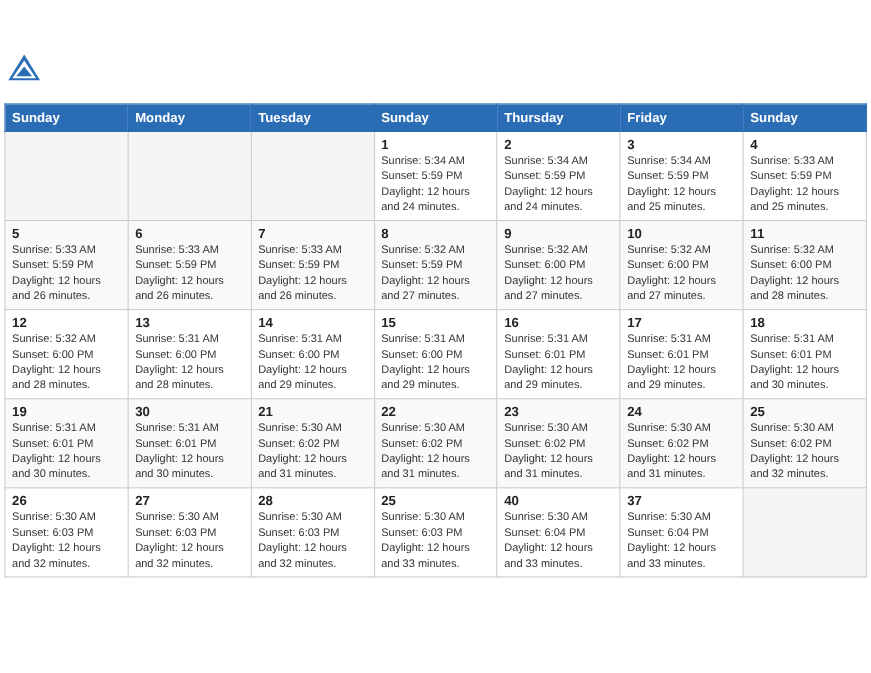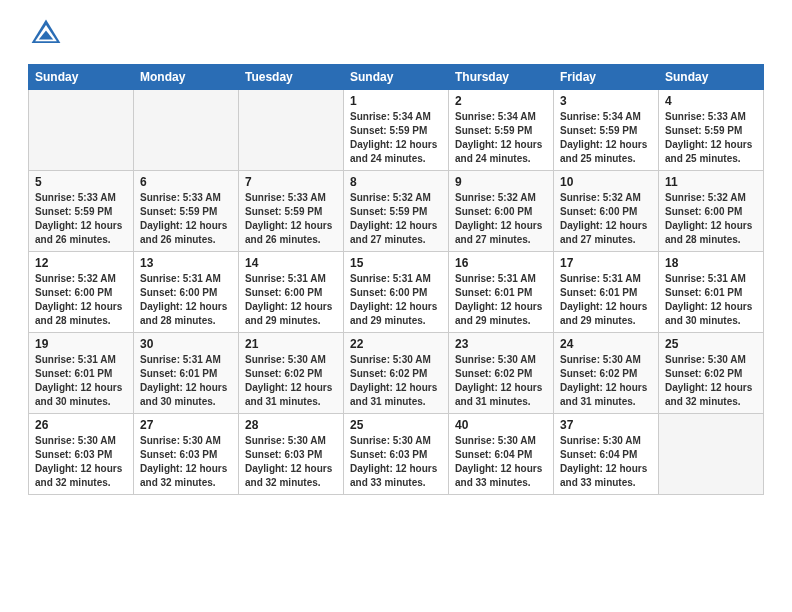--- a/index.html
+++ b/index.html
@@ -4,21 +4,22 @@
   <style>
     * { box-sizing: border-box; margin: 0; padding: 0; }
     body {
       font-family: Arial, sans-serif;
       background: #fff;
       width: 792px;
       min-height: 612px;
     }
     .page {
       width: 792px;
-      padding: 16px 28px;
+      padding: 16px 4px;
+      margin-top: 30px;
     }
     .header {
       display: flex;
       justify-content: space-between;
       align-items: flex-start;
       margin-bottom: 12px;
     }
     .logo {
       display: flex;
       align-items: center;
@@ -93,21 +94,20 @@
       font-size: 12px;
       font-weight: bold;
       color: #222;
       display: block;
       margin-bottom: 2px;
     }
     .day-info {
       font-size: 10px;
       color: #333;
       line-height: 1.4;
-      font-weight: bold;
     }
   </style>
 </head>
 <body>
 
 <div class="page">
   <div class="header">
     <div class="logo">
       <svg class="logo-icon" viewBox="0 0 40 40">
         <polygon points="20,4 36,30 4,30" fill="#2a6db5"></polygon>

